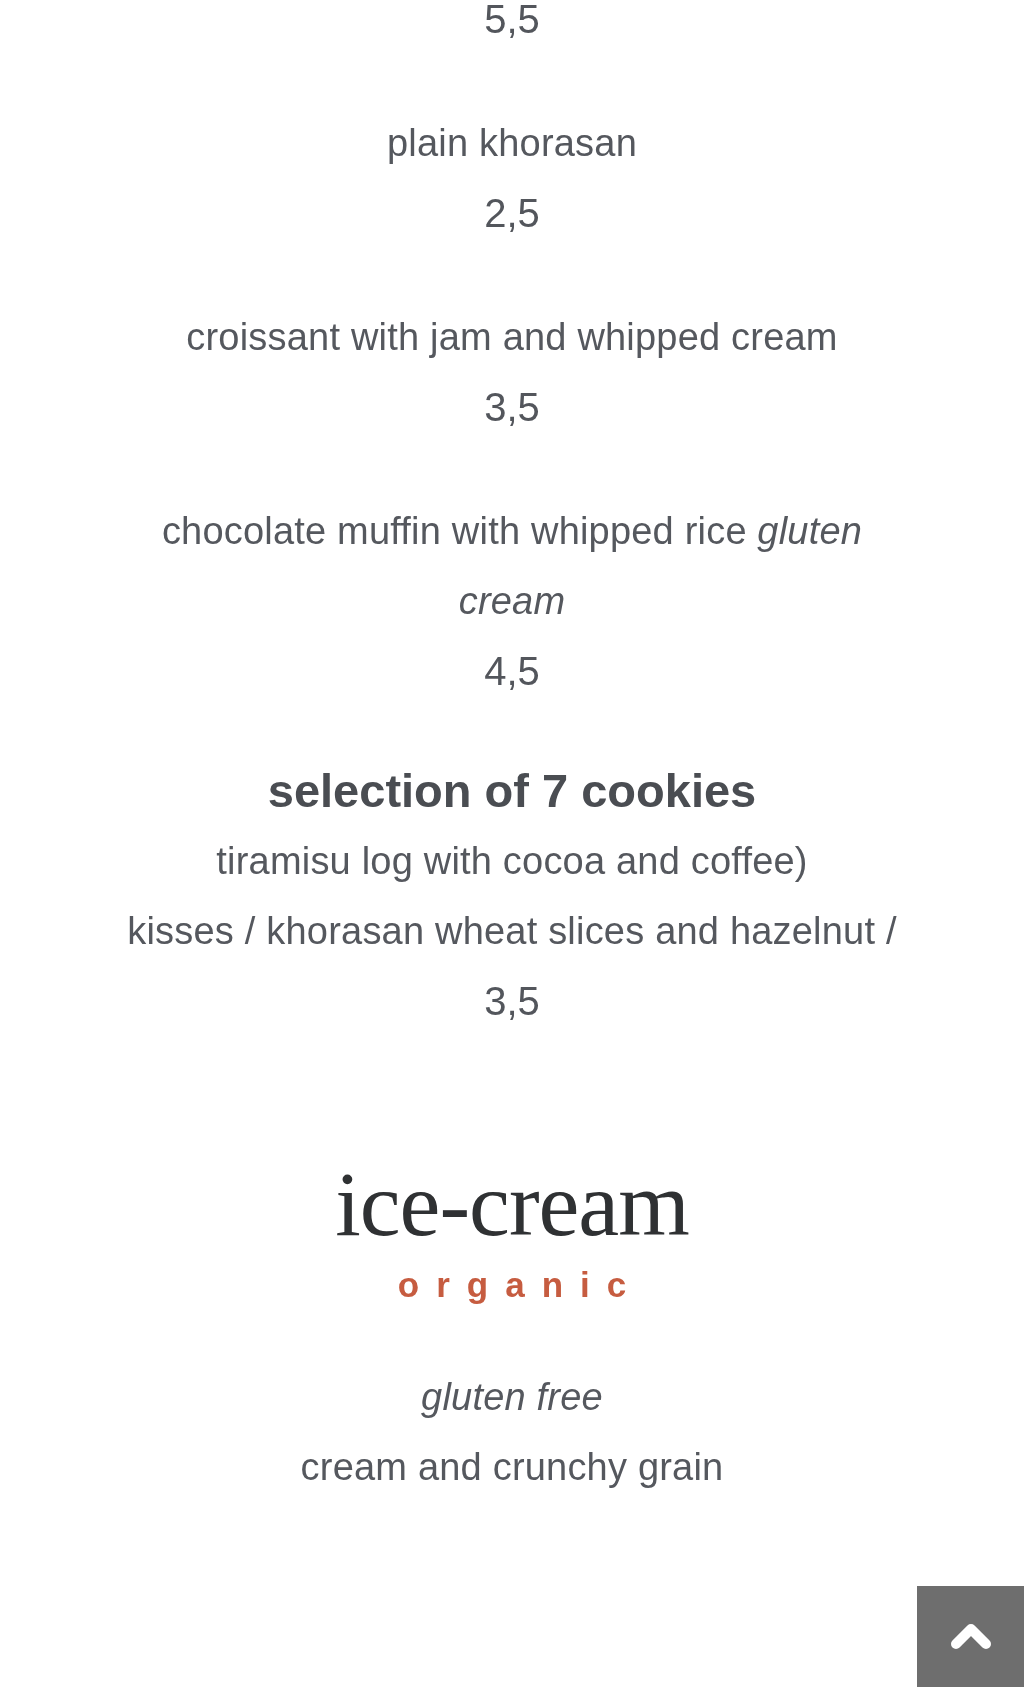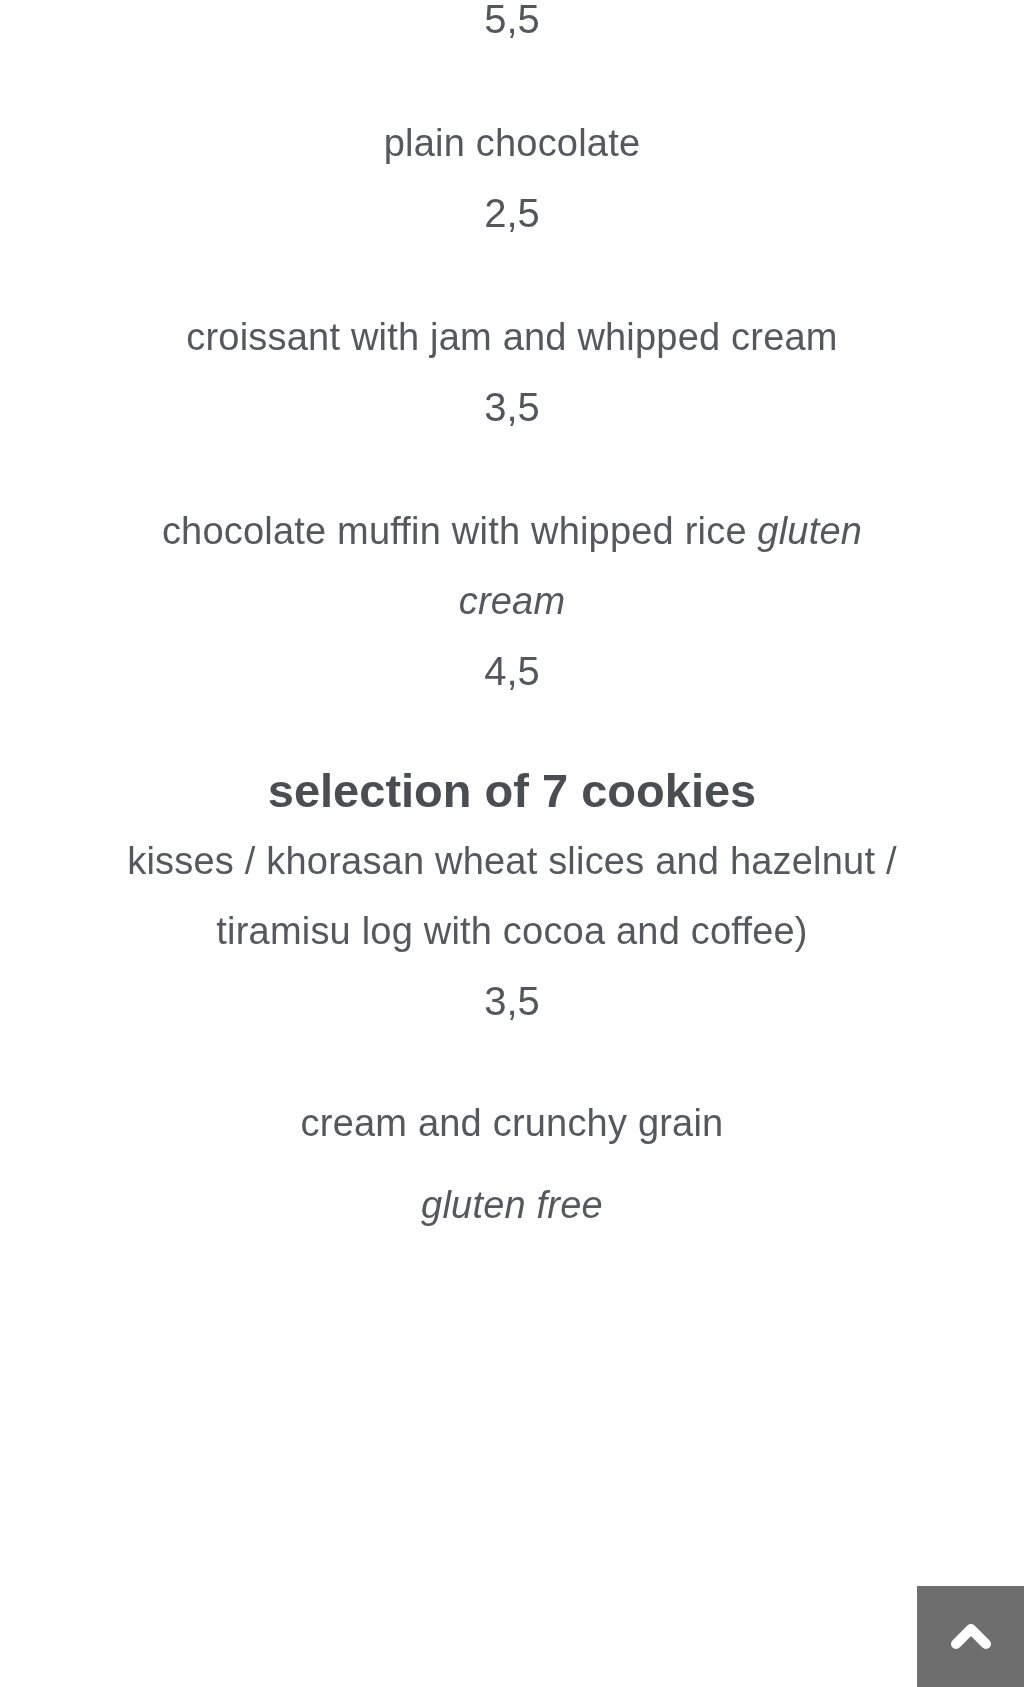--- a/index.html
+++ b/index.html
@@ -86,48 +86,52 @@
   .back-to-top svg { display: block; }
 </style>
 </head>
 <body>
 
 <div class="menu">
 
   <div class="price top-price">5,5</div>
 
   <div class="gap-item">
-    <div class="line">plain chocolate</div>
+    <div class="line">plain khorasan</div>
     <div class="price">2,5</div>
   </div>
 
   <div class="gap-item">
     <div class="line">croissant with jam and whipped cream</div>
     <div class="price">3,5</div>
   </div>
 
   <div class="gap-item">
     <div class="line">
       <span>chocolate muffin with whipped rice</span><span class="it note-gap">gluten</span>
     </div>
     <div class="line it">cream</div>
     <div class="price">4,5</div>
   </div>
 
   <div class="gap-item-lg">
     <div class="bold-title">selection of 7 cookies</div>
+    <div class="line">tiramisu log with cocoa and coffee)</div>
     <div class="line">kisses / khorasan wheat slices and hazelnut  /</div>
-    <div class="line">tiramisu log with cocoa and coffee)</div>
     <div class="price">3,5</div>
   </div>
 
+  <div class="section-head">
+    <div class="section-title">ice-cream</div>
+    <div class="section-subtitle">organic</div>
+  </div>
 
   <div class="icecream-desc">
+    <div class="line it gluten-note">gluten free</div>
     <div class="line">cream and crunchy grain</div>
-    <div class="line it gluten-note">gluten free</div>
   </div>
 
 </div>
 
 <button class="back-to-top">
   <span>
     <svg width="46" height="34" viewBox="0 0 46 34">
       <polyline points="8,24 23,9 38,24" fill="none" stroke="#ffffff" stroke-width="10" stroke-linecap="round" stroke-linejoin="round"></polyline>
     </svg>
   </span>

